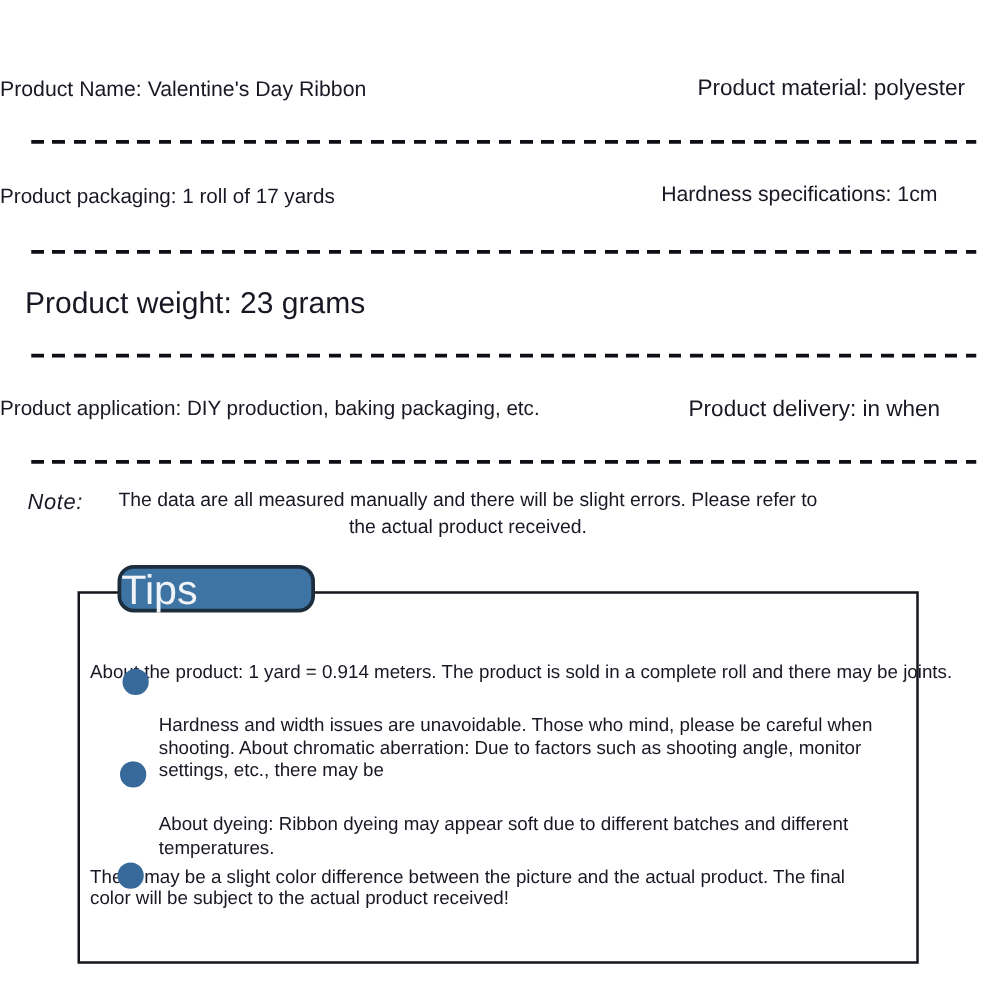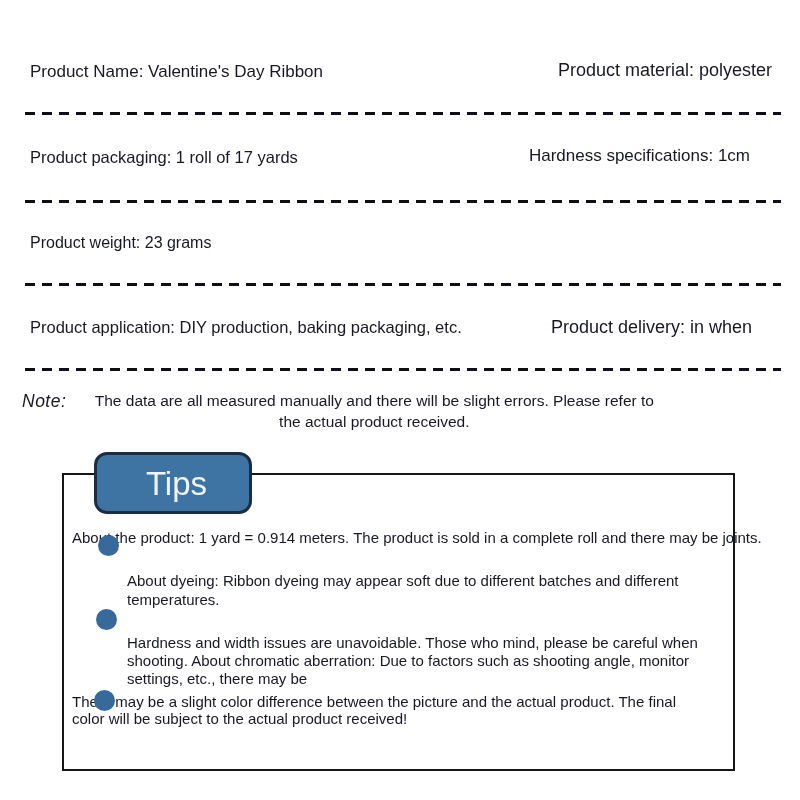--- a/index.html
+++ b/index.html
@@ -22,32 +22,31 @@
   }
   .sheet{position:relative;width:800px;height:800px;}
 
   
   .spec-table{padding-top:55px;}
   .row{
     box-sizing:border-box;
     display:flex;
     justify-content:space-between;
     align-items:flex-start;
-    padding-left:30px;
     padding-right:28px;
   }
   .row .cell-l{line-height:23px;}
   .row .cell-r{text-align:right;white-space:nowrap;}
   .row1{height:57px;padding-top:5px;font-size:17px;}
   .row1 .cell-r{font-size:18px;margin-left:48px;}
   .row2{height:85px;padding-top:31px;font-size:16.5px;}
   .row2 .cell-r{font-size:17px;margin-right:22px;}
   .row3{height:80px;align-items:center;font-size:17px;}
   .row3 .cell-l{max-width:445px;}
-  .row3 .cell-r{font-size:16px;}
+  .row3 .cell-r{font-size:24px;margin-left:20px;}
   .row4{height:82px;align-items:center;font-size:16.5px;}
   .row4 .cell-r{font-size:18px;margin-right:20px;}
 
   .divider{
     height:3px;
     margin:0 19px 0 25px;
     background:repeating-linear-gradient(to right,
       var(--dash) 0px, var(--dash) 10px,
       transparent 10px, transparent 17px);
   }
@@ -79,28 +78,28 @@
     width:673px;height:298px;
     box-sizing:border-box;
     border:2px solid var(--box-border);
     background:transparent;
     padding:53px 0 0 8px;
     overflow:visible;
   }
   .tips-badge{
     position:absolute;
     left:30px;top:-23px;
-    width:158px;height:62px;
+    width:158px;height:38px;
     box-sizing:border-box;
     background:var(--badge-bg);
     border:3px solid var(--badge-border);
     border-radius:13px;
     display:flex;
     align-items:center;
-    justify-content:flex-end;
+    justify-content:flex-start;
     padding-right:42px;
   }
   .tips-badge span{
     color:var(--badge-text);
     font-size:33px;
     line-height:1;
   }
   .bullet{
     position:absolute;
     width:21px;height:21px;
@@ -160,18 +159,18 @@
   <section class="tips-box">
     <div class="tips-badge">
       <span>Tips</span>
     </div>
 
     <span class="bullet b1"></span>
     <span class="bullet b2"></span>
     <span class="bullet b3"></span>
 
     <p class="tip tip1">About the product: 1 yard = 0.914 meters. The product is sold in a complete roll and there may be joints.</p>
+    <p class="tip tip3">Hardness and width issues are unavoidable. Those who mind, please be careful when shooting. About chromatic aberration: Due to factors such as shooting angle, monitor settings, etc., there may be</p>
     <p class="tip tip2">About dyeing: Ribbon dyeing may appear soft due to different batches and different temperatures.</p>
-    <p class="tip tip3">Hardness and width issues are unavoidable. Those who mind, please be careful when shooting. About chromatic aberration: Due to factors such as shooting angle, monitor settings, etc., there may be</p>
     <p class="tip tip4">There may be a slight color difference between the picture and the actual product. The final color will be subject to the actual product received!</p>
   </section>
 
 </div>
 
 </body></html>

